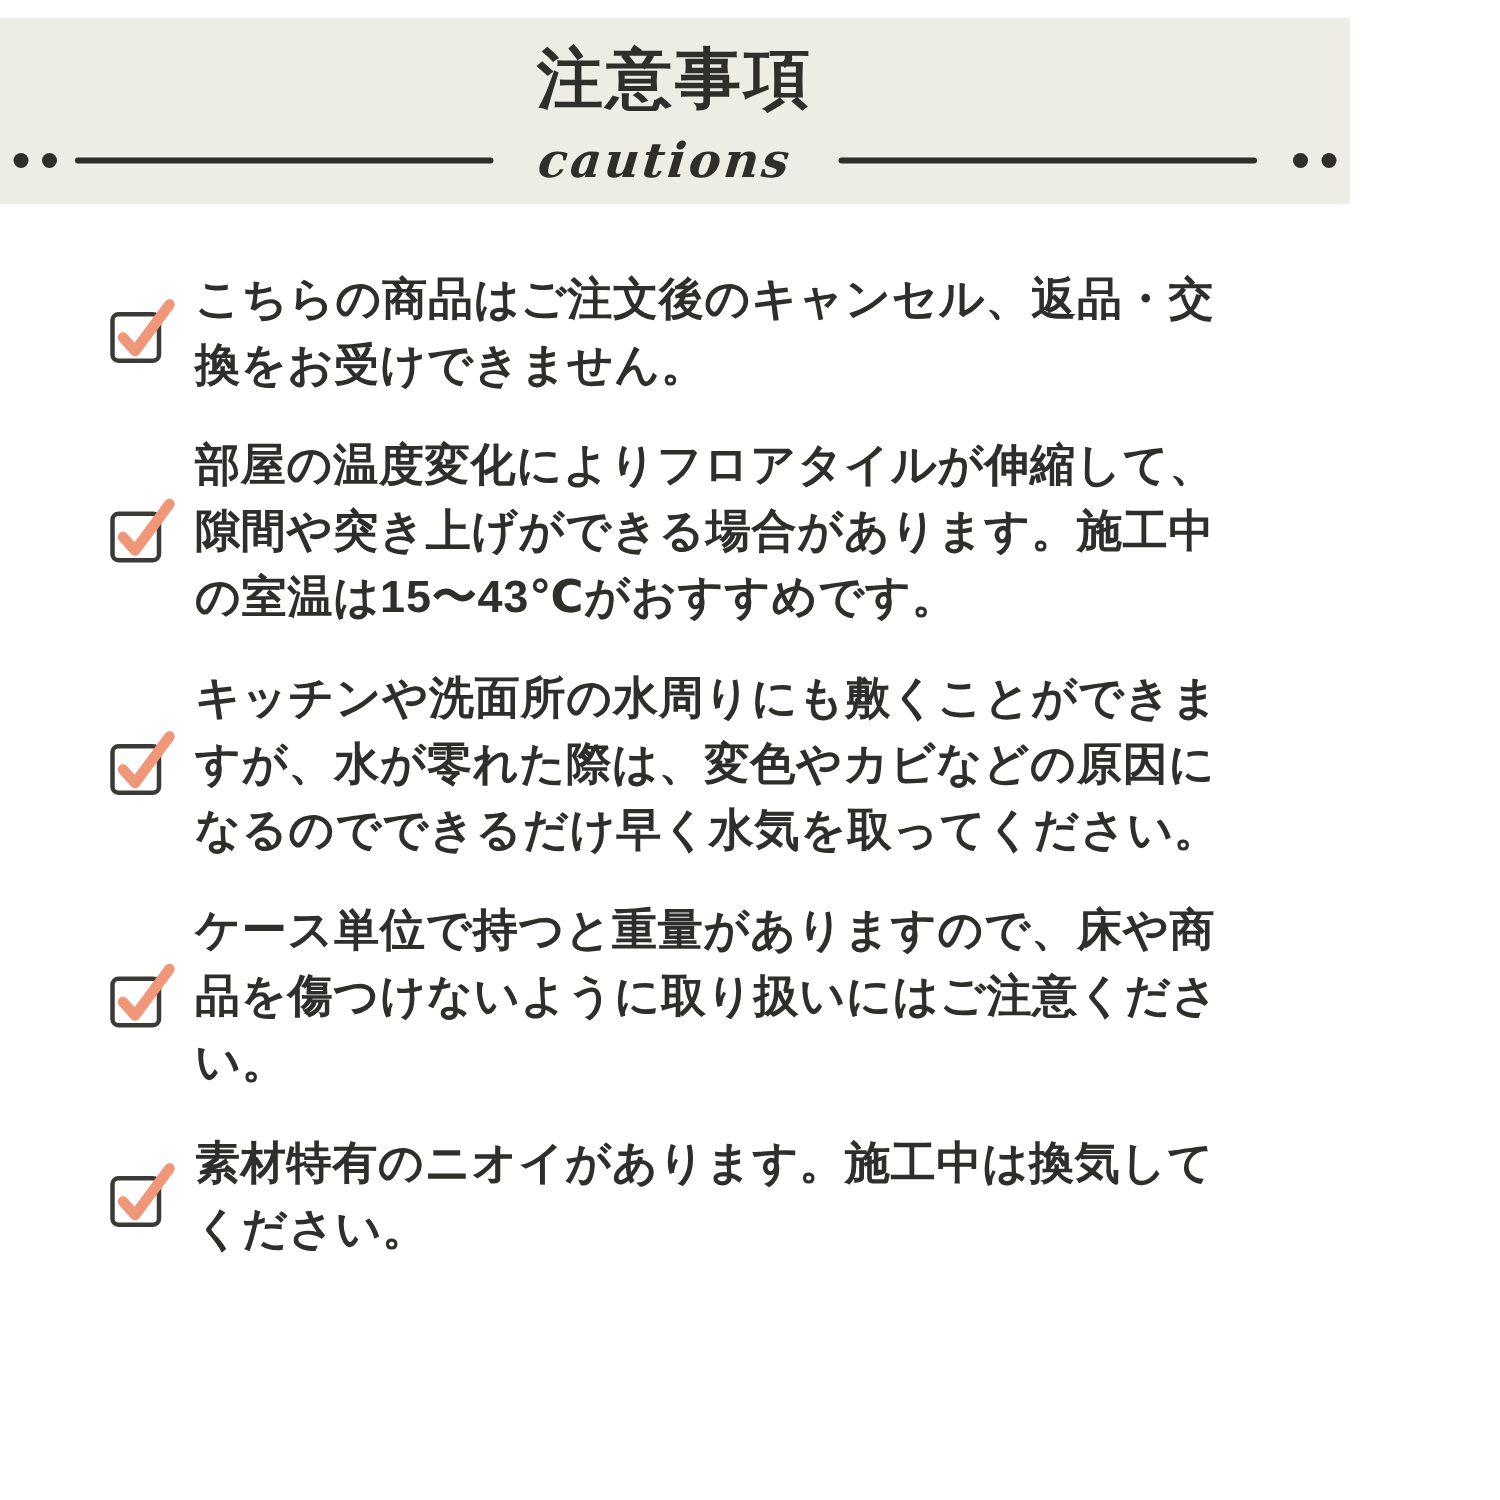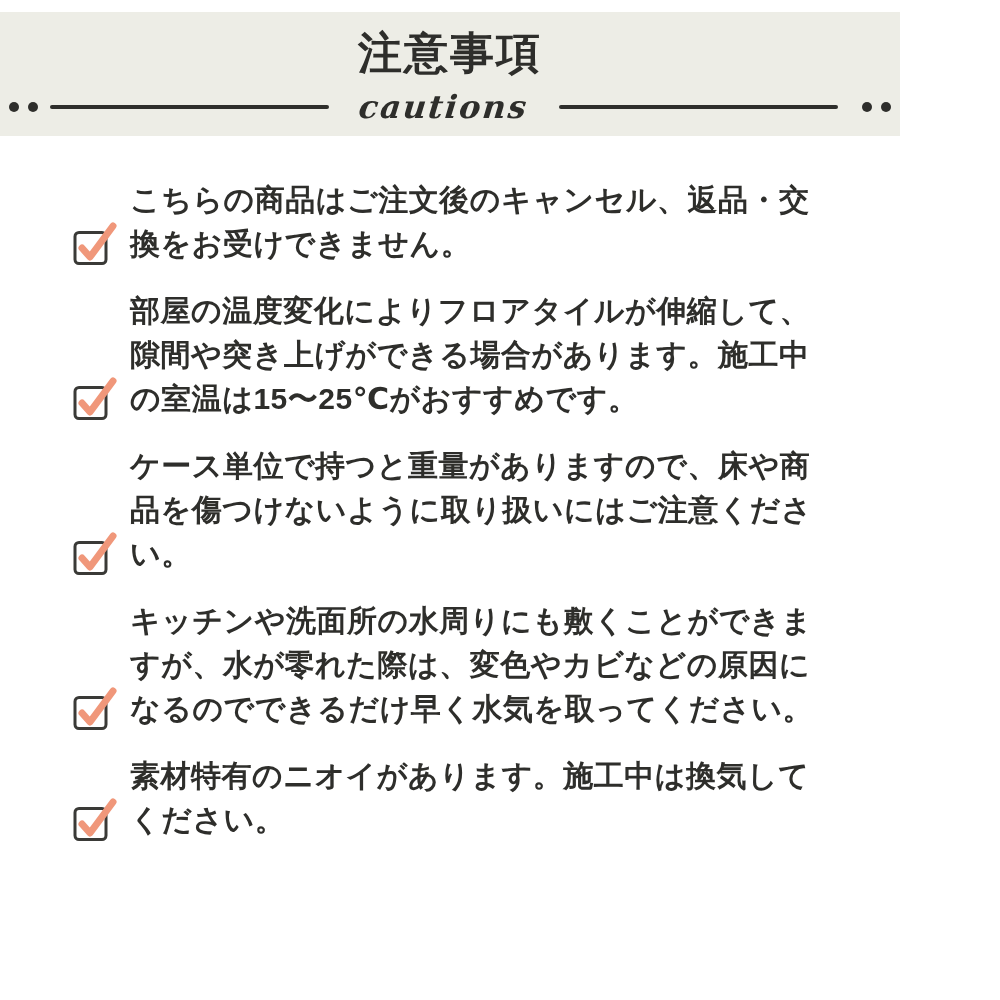--- a/index.html
+++ b/index.html
@@ -70,21 +70,21 @@
     transform:skewX(-6deg);
   }
 
   
   .list{
     flex:1 1 auto;
     padding:42px 64px 0 72px;
   }
   .item{
     display:flex;
-    align-items:flex-end;
+    align-items:center;
     margin-bottom:23px;
   }
   .checkbox{
     flex:0 0 auto;
     width:46px;height:46px;
     margin-top:-5px;
     margin-right:12px;
   }
   .text{
     flex:1 1 auto;
@@ -122,42 +122,42 @@
       </svg>
       <p class="text">こちらの商品はご注文後のキャンセル、返品・交換をお受けできません。</p>
     </div>
 
 
     <div class="item">
       <svg class="checkbox" viewBox="0 0 46 46">
         <rect x="3" y="12.5" width="31" height="31" rx="4" fill="none" stroke="#3A3A37" stroke-width="3"></rect>
         <polyline points="10,28 18,37 41,6" fill="none" stroke="#F0977A" stroke-width="7" stroke-linecap="round" stroke-linejoin="round"></polyline>
       </svg>
-      <p class="text">部屋の温度変化によりフロアタイルが伸縮して、隙間や突き上げができる場合があります。施工中の室温は15〜25℃がおすすめです。</p>
+      <p class="text">部屋の温度変化によりフロアタイルが伸縮して、隙間や突き上げができる場合があります。施工中の室温は15〜43℃がおすすめです。</p>
     </div>
 
+
+    <div class="item">
+      <svg class="checkbox" viewBox="0 0 46 46">
+        <rect x="3" y="12.5" width="31" height="31" rx="4" fill="none" stroke="#3A3A37" stroke-width="3"></rect>
+        <polyline points="10,28 18,37 41,6" fill="none" stroke="#F0977A" stroke-width="7" stroke-linecap="round" stroke-linejoin="round"></polyline>
+      </svg>
+      <p class="text">キッチンや洗面所の水周りにも敷くことができますが、水が零れた際は、変色やカビなどの原因になるのでできるだけ早く水気を取ってください。</p>
+    </div>
 
     <div class="item">
       <svg class="checkbox" viewBox="0 0 46 46">
         <rect x="3" y="12.5" width="31" height="31" rx="4" fill="none" stroke="#3A3A37" stroke-width="3"></rect>
         <polyline points="10,28 18,37 41,6" fill="none" stroke="#F0977A" stroke-width="7" stroke-linecap="round" stroke-linejoin="round"></polyline>
       </svg>
       <p class="text">ケース単位で持つと重量がありますので、床や商品を傷つけないように取り扱いにはご注意ください。</p>
     </div>
 
     <div class="item">
       <svg class="checkbox" viewBox="0 0 46 46">
         <rect x="3" y="12.5" width="31" height="31" rx="4" fill="none" stroke="#3A3A37" stroke-width="3"></rect>
         <polyline points="10,28 18,37 41,6" fill="none" stroke="#F0977A" stroke-width="7" stroke-linecap="round" stroke-linejoin="round"></polyline>
       </svg>
-      <p class="text">キッチンや洗面所の水周りにも敷くことができますが、水が零れた際は、変色やカビなどの原因になるのでできるだけ早く水気を取ってください。</p>
-    </div>
-
-    <div class="item">
-      <svg class="checkbox" viewBox="0 0 46 46">
-        <rect x="3" y="12.5" width="31" height="31" rx="4" fill="none" stroke="#3A3A37" stroke-width="3"></rect>
-        <polyline points="10,28 18,37 41,6" fill="none" stroke="#F0977A" stroke-width="7" stroke-linecap="round" stroke-linejoin="round"></polyline>
-      </svg>
       <p class="text">素材特有のニオイがあります。施工中は換気してください。</p>
     </div>
 
   </main>
 </div>
 
 </body></html>

